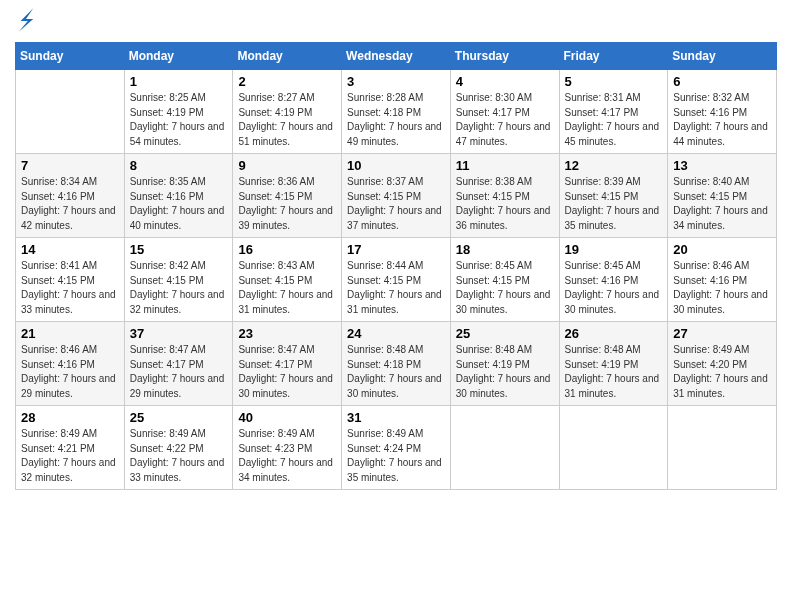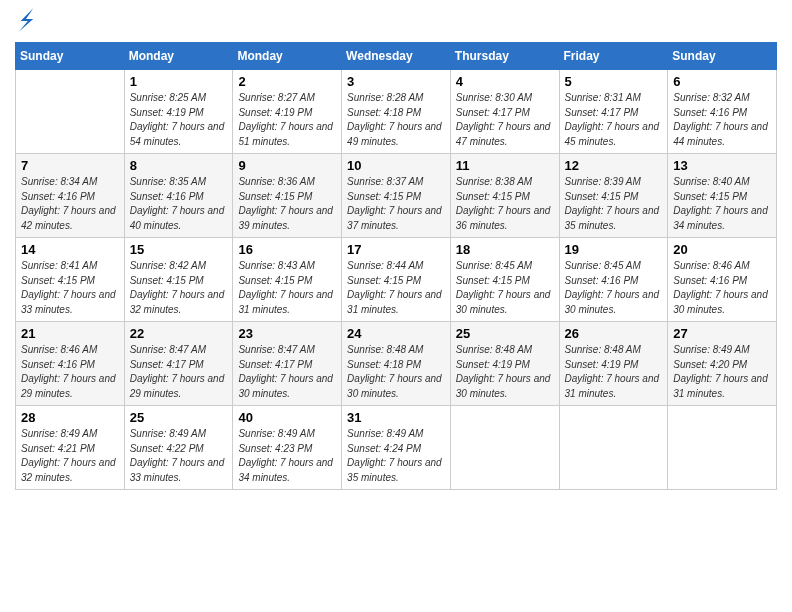--- a/index.html
+++ b/index.html
@@ -72,21 +72,20 @@
     .day-num {
       font-weight: bold;
       font-size: 13px;
       display: block;
       margin-bottom: 2px;
     }
     .day-info {
       color: #333;
       font-size: 10px;
       line-height: 1.45;
-      font-style: italic;
     }
     tbody tr:nth-child(odd) td {
       background: #fff;
     }
     tbody tr:nth-child(even) td {
       background: #f5f5f5;
     }
     .empty { background: #fff !important; }
     td.empty { color: transparent; }
   </style>
@@ -208,21 +207,21 @@
           <span class="day-num">20</span>
           <div class="day-info">Sunrise: 8:46 AM<br>Sunset: 4:16 PM<br>Daylight: 7 hours and 30 minutes.</div>
         </td>
       </tr>
       <tr>
         <td>
           <span class="day-num">21</span>
           <div class="day-info">Sunrise: 8:46 AM<br>Sunset: 4:16 PM<br>Daylight: 7 hours and 29 minutes.</div>
         </td>
         <td>
-          <span class="day-num">22</span>
+          <span class="day-num">37</span>
           <div class="day-info">Sunrise: 8:47 AM<br>Sunset: 4:17 PM<br>Daylight: 7 hours and 29 minutes.</div>
         </td>
         <td>
           <span class="day-num">23</span>
           <div class="day-info">Sunrise: 8:47 AM<br>Sunset: 4:17 PM<br>Daylight: 7 hours and 30 minutes.</div>
         </td>
         <td>
           <span class="day-num">24</span>
           <div class="day-info">Sunrise: 8:48 AM<br>Sunset: 4:18 PM<br>Daylight: 7 hours and 30 minutes.</div>
         </td>

